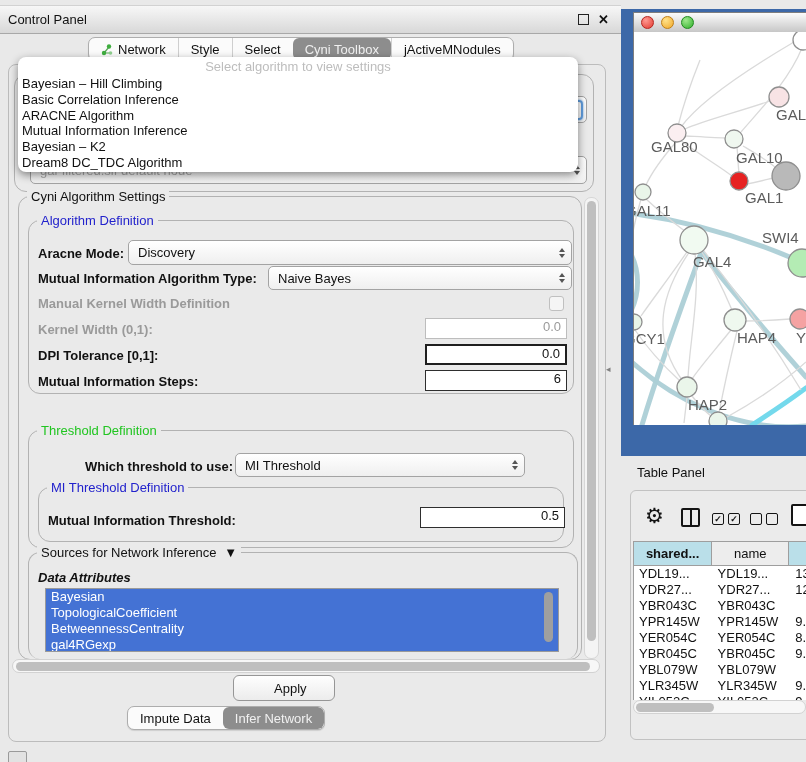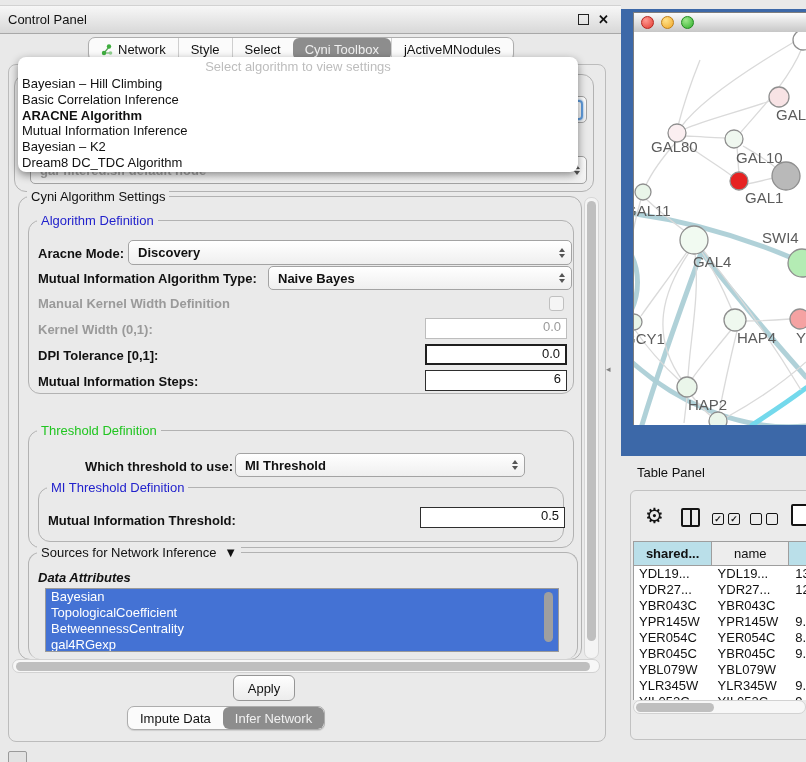--- a/index.html
+++ b/index.html
@@ -34,21 +34,21 @@
 
   
   .groupbox{position:absolute;border:1px solid #b2b2b2;border-radius:12px;}
   .grouplabel{position:absolute;top:-8px;left:8px;background:#eaeaea;padding:0 4px;white-space:nowrap;}
   .lbl-blue{color:#2222cc;}
   .lbl-green{color:#21c521;}
 
   
   .combo{position:absolute;border:1px solid #a3a3a3;border-radius:5px;
     background:linear-gradient(#ffffff,#efefef);display:flex;align-items:center;
-    padding-left:9px;box-sizing:border-box;font-weight:bold;}
+    padding-left:9px;box-sizing:border-box;}
   .combo .stepper{position:absolute;right:3px;top:50%;transform:translateY(-50%);
     width:13px;height:16px;display:flex;flex-direction:column;align-items:center;justify-content:center;gap:2px;}
   .stepper i{display:block;width:0;height:0;border-left:3.5px solid transparent;border-right:3.5px solid transparent;}
   .stepper .up{border-bottom:4.5px solid #555;}
   .stepper .dn{border-top:4.5px solid #555;}
   .stepper.focusring{border:2px solid #5e9bdc;border-radius:4px;box-shadow:0 0 2px #5e9bdc;}
 
   
   .tfield{position:absolute;background:#fff;box-sizing:border-box;
     display:flex;align-items:flex-start;justify-content:flex-end;padding-right:5px;}
@@ -61,41 +61,41 @@
 
   .checkbox{position:absolute;width:13px;height:13px;border:1px solid #c0c0c0;
     border-radius:3px;background:#f5f5f5;}
 
   
   #algo-overlay{left:18px;top:57px;width:560px;height:115px;background:#fff;
     border-radius:8px;box-shadow:0 3px 9px rgba(0,0,0,.45);z-index:6;overflow:hidden;}
   #algo-placeholder{height:19px;line-height:19px;text-align:center;color:#bdbdbd;}
   #algo-options{list-style:none;margin:0;padding:0;}
   #algo-options li{height:15.8px;line-height:15.8px;padding-left:4px;white-space:nowrap;}
-  #algo-options li.bold{font-weight:bold;}
+  #algo-options li.bold{font-weight:normal;}
 
   
   #hidden-combo .val{color:#a9a9a9;}
 
   
   .sb-track-v{position:absolute;width:13px;background:#f4f4f4;border:1px solid #d6d6d6;border-radius:7px;}
   .sb-thumb-v{position:absolute;left:1.5px;width:9px;background:#bfbfbf;border-radius:5px;}
   .sb-track-h{position:absolute;height:14px;background:#f7f7f7;border:1px solid #d2d2d2;border-radius:7px;box-sizing:border-box;}
   .sb-thumb-h{position:absolute;top:1.5px;height:9px;background:#bfbfbf;border-radius:5px;}
 
   
   #attr-list{left:45px;top:588px;width:512px;height:62px;background:#fff;
     border:1px solid #9a9a9a;overflow:hidden;}
   #attr-list .item{height:16px;line-height:16px;color:#fff;background:#4472d4;padding-left:5px;white-space:nowrap;}
   #attr-scroll-thumb{left:544px;top:592px;width:9px;height:50px;background:#9f9f9f;border-radius:5px;z-index:2;}
 
   
   #apply-btn{left:233px;top:675px;width:60px;height:24px;
     background:linear-gradient(#fefefe,#ececec);border:1px solid #969696;border-radius:6px;
-    display:flex;align-items:center;justify-content:center;}
+    display:flex;align-items:center;padding-left:40px;}
 
   #corner-icon{left:8px;top:751px;width:17px;height:12px;border:1px solid #9a9a9a;background:#e2e2e2;border-radius:2px;}
   #divider-handle{left:606px;top:364px;font-size:9px;color:#808080;}
 
   
   #desktop-blue{left:621px;top:9px;width:185px;height:447px;background:#3c68a8;}
   #net-window{left:633px;top:12px;width:173px;height:413px;background:#fff;
     border:1px solid #7e7e7e;border-right:none;box-sizing:border-box;}
   #net-titlebar{position:absolute;left:0;top:0;width:100%;height:20px;
     background:linear-gradient(#fbfbfb,#c7c7c7);border-bottom:1px solid #949494;

